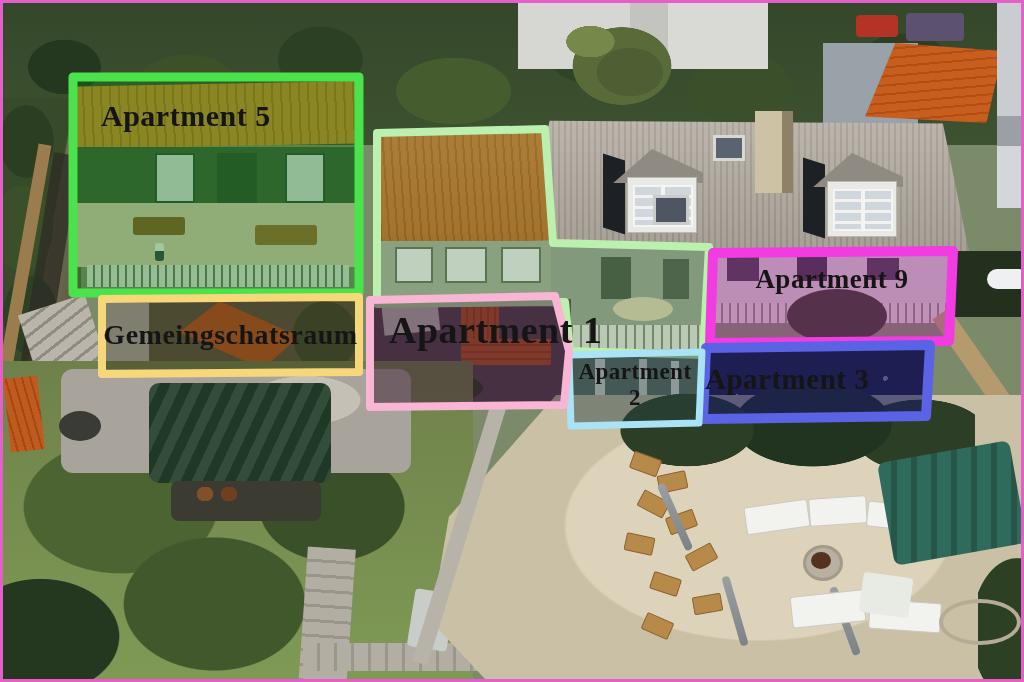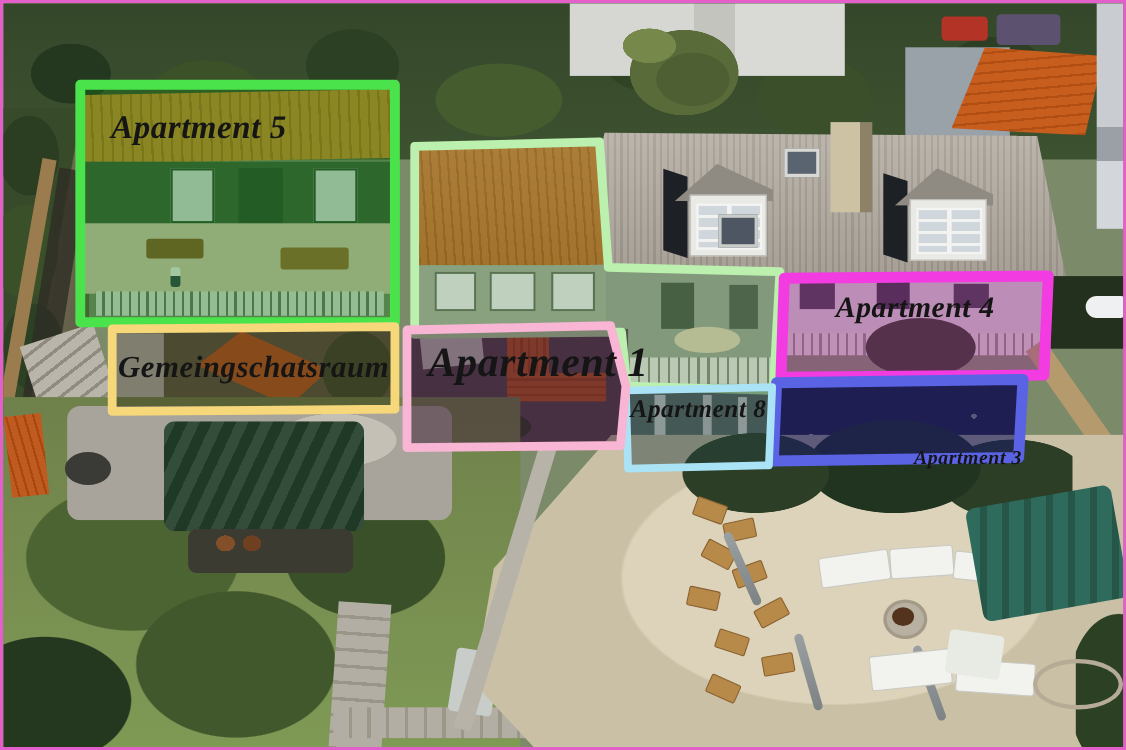--- a/index.html
+++ b/index.html
@@ -182,29 +182,29 @@
   .firepit-in{left:808px; top:549px; width:20px; height:17px; border-radius:50%; background:#53331e;}
   .teal-canopy{left:882px; top:448px; width:134px; height:104px; transform:rotate(-10deg); border-radius:8px;
     background:repeating-linear-gradient(100deg,#2f6b5c 0 14px,#255648 14px 20px);}
   .bench-white{left:858px; top:572px; width:50px; height:40px; background:#e8eae4; transform:rotate(8deg); border-radius:4px;}
   .hose{left:936px; top:596px; width:74px; height:38px; border-radius:50%; border:4px solid #b5ab96; background:transparent;}
   
   .overlay-svg{left:0; top:0; width:1024px; height:682px; z-index:10;}
   .overlay-svg polygon{stroke-linejoin:round; fill-rule:evenodd;}
   .region-label{
     position:absolute; z-index:11; color:#151515;
-    font-weight:bold; font-style:italic; line-height:1.25;
+    font-weight:bold; line-height:1.25;
     pointer-events:none; letter-spacing:0.5px;
   }
   .lbl-ap5{left:98px; top:94px; font-size:30px;}
   .lbl-verm{left:378px; top:144px; width:178px; font-size:29px;}
   .lbl-gem{left:99px; top:314px; width:257px; font-size:28px; text-align:center; white-space:nowrap;}
   .lbl-ap1{left:386px; top:304px; font-size:38px;}
   .lbl-ap2{left:568px; top:356px; width:128px; font-size:23px; text-align:center; line-height:1.15;}
-  .lbl-ap3{left:702px; top:358px; width:224px; font-size:18px; text-align:right;margin-top:44px;}
+  .lbl-ap3{left:702px; top:358px; width:224px; font-size:29px; text-align:left;}
   .lbl-ap4{left:710px; top:260px; width:238px; font-size:27px; text-align:center;}
 </style>
 </head>
 <body>
 
 <div class="stage" style="border-color: rgb(227, 95, 201);">
 
   <div class="layer trees-top"></div>
   <div class="layer trees-left"></div>
   <div class="layer wall-left"></div>
@@ -338,16 +338,16 @@
     <polygon points="99,296 356,294 356,369 99,371" stroke-width="8" style="stroke: rgb(246, 216, 122); fill: rgba(55, 52, 25, 0.42);"></polygon>
     <polygon points="710,250 950,248 946,338 707,340" stroke-width="10" style="stroke: rgb(242, 60, 226); fill: rgba(150, 45, 140, 0.42);"></polygon>
     <polygon points="703,345 927,342 923,413 700,416" stroke-width="10" style="stroke: rgb(90, 99, 228); fill: rgba(28, 28, 95, 0.62);"></polygon>
     <polygon points="566,352 699,349 696,420 568,423" stroke-width="7" style="stroke: rgb(171, 227, 246); fill: rgba(35, 62, 62, 0.45);"></polygon>
     <polygon points="367,297 552,293 566,348 561,402 367,404" stroke-width="8" style="stroke: rgb(248, 181, 212); fill: rgba(65, 35, 55, 0.52);"></polygon>
   </svg>
 
   <div class="region-label lbl-ap5">Apartment 5</div>
   <div class="region-label lbl-gem">Gemeingschatsraum</div>
   <div class="region-label lbl-ap1">Apartment 1</div>
-  <div class="region-label lbl-ap2">Apartment 8</div>
+  <div class="region-label lbl-ap2">Apartment 2</div>
   <div class="region-label lbl-ap3">Apartment 3</div>
-  <div class="region-label lbl-ap4">Apartment 4</div>
+  <div class="region-label lbl-ap4">Apartment 9</div>
 </div>
 
 </body></html>

